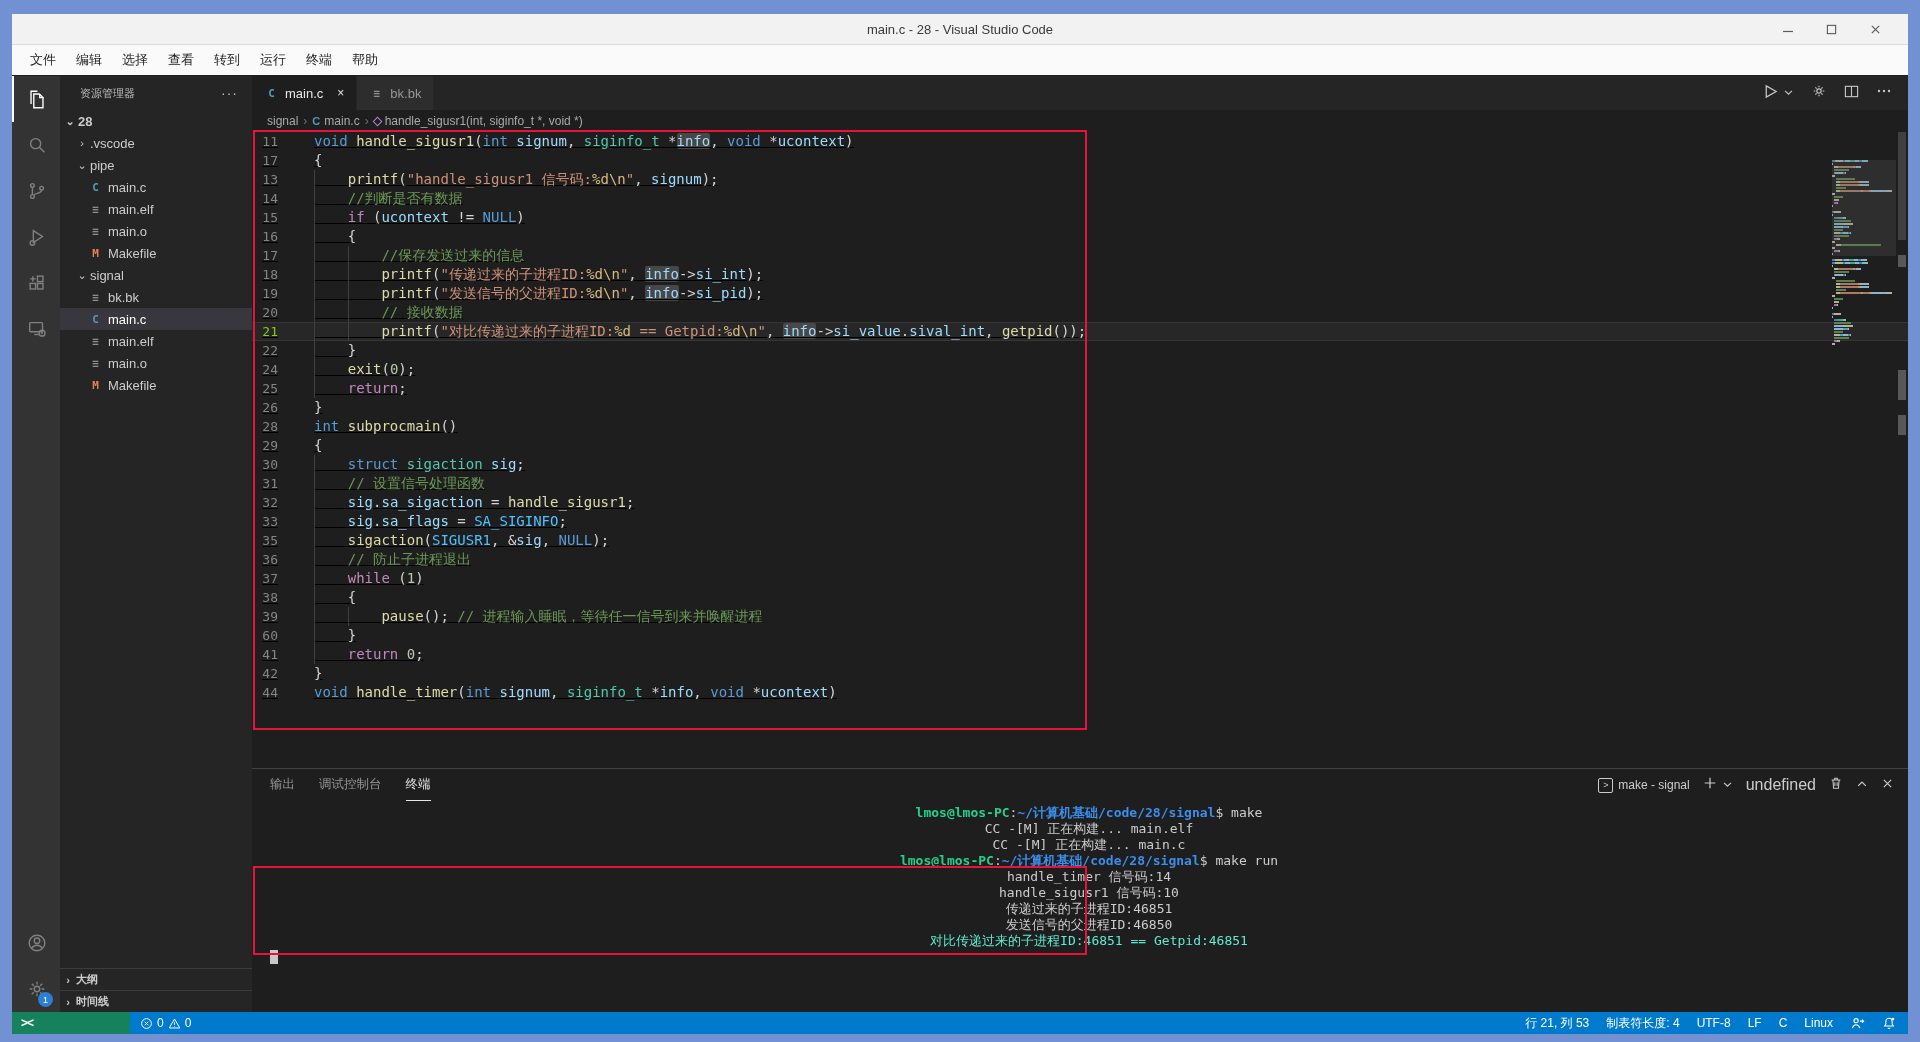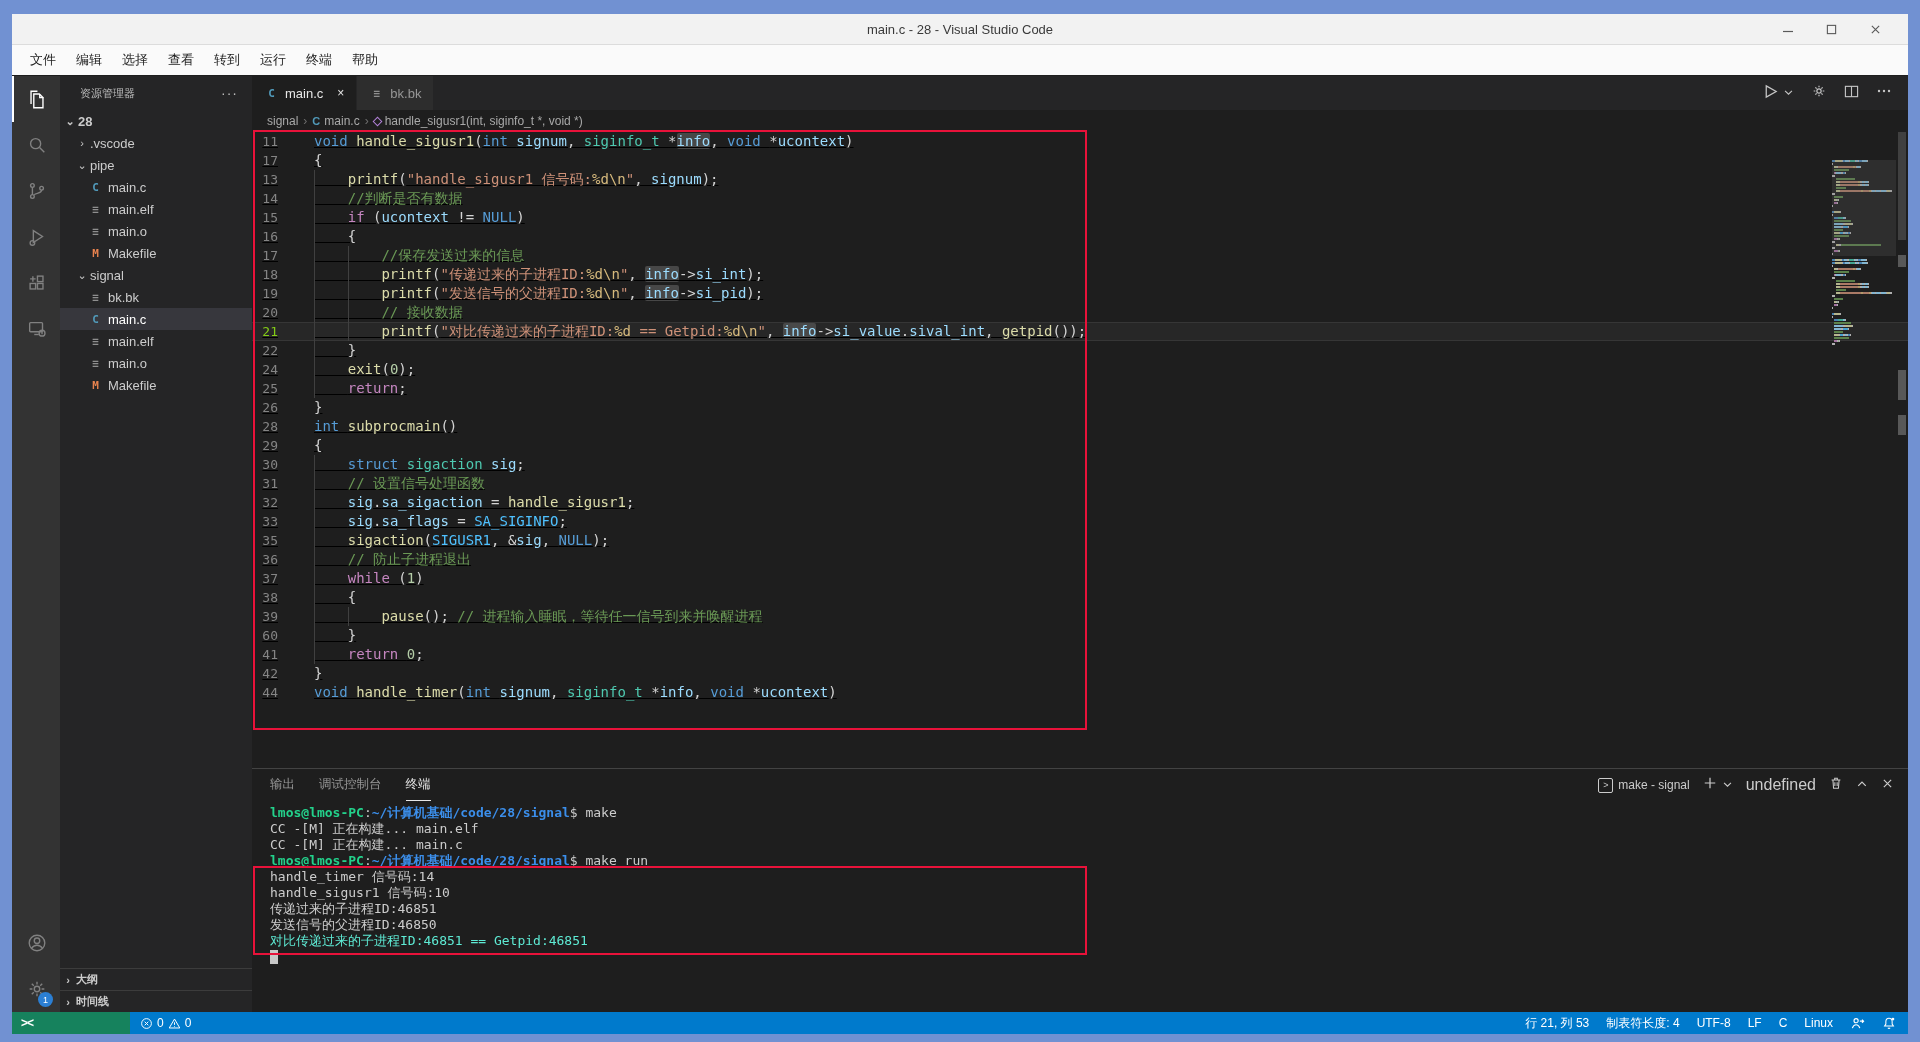--- a/index.html
+++ b/index.html
@@ -68,21 +68,21 @@
 
   .minimap { position:absolute; top:0; right:12px; width:64px; height:100%; opacity:0.8; overflow:hidden; }
   .mm-row { height:2px; margin-bottom:1px; white-space:nowrap; font-size:0; }
   .mm-seg { display:inline-block; height:2px; vertical-align:top; }
   .mm-slider { position:absolute; left:0; right:0; background:rgba(121,121,121,0.22); }
   .scrollstrip { position:absolute; top:0; right:0; width:12px; height:100%; }
   .scroll-thumb { position:absolute; left:2px; width:8px; background:rgba(121,121,121,0.38); }
   .ov-mark { position:absolute; left:2px; width:8px; background:#585858; }
 
   
-  .panel { height:244px; border-top:1px solid #434343; position:relative; background:#1e1e1e; flex:none; }
+  .panel { height:244px; border-top:1px solid #434343; position:relative; background:#1e1e1e; flex:none;text-align:center; }
   .panel-tabs { height:32px; display:flex; align-items:center; padding-left:18px; gap:24px; }
   .ptab { font-size:12.5px; color:#969696; height:32px; display:flex; align-items:center; border-bottom:1px solid transparent; text-transform:uppercase; }
   .ptab.active { color:#e7e7e7; border-bottom-color:#e7e7e7; }
   .panel-actions { position:absolute; right:14px; top:0; height:32px; display:flex; align-items:center; gap:13px; color:#cccccc; }
   .term-title { font-size:12px; color:#cccccc; display:flex; align-items:center; gap:5px; }
   .term-box-icon { width:15px; height:15px; border:1px solid #cccccc; border-radius:2px; font-size:9px; display:flex; align-items:center; justify-content:center; }
   .terminal { padding:4px 0 0 18px; font-family:"DejaVu Sans Mono","DejaVu Sans",monospace; font-size:13px; color:#cccccc; }
   .tl { height:16px; line-height:16px; white-space:pre; }
   .tcursor { width:8px; height:14px; background:#c8c8c8; margin-top:1px; }
 

